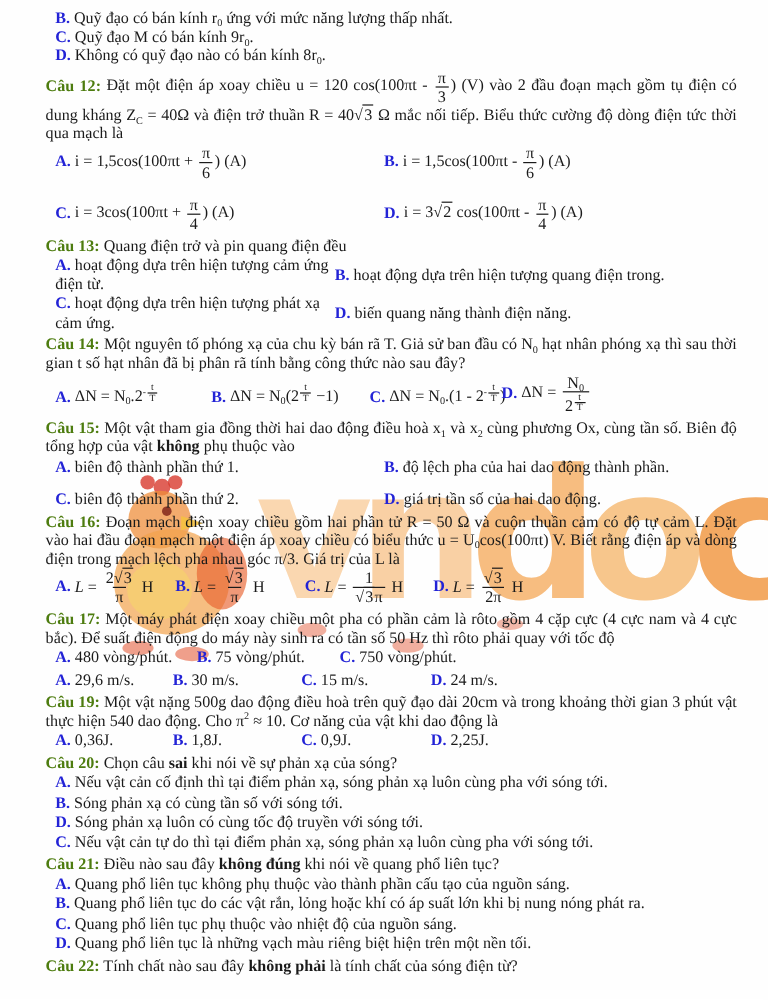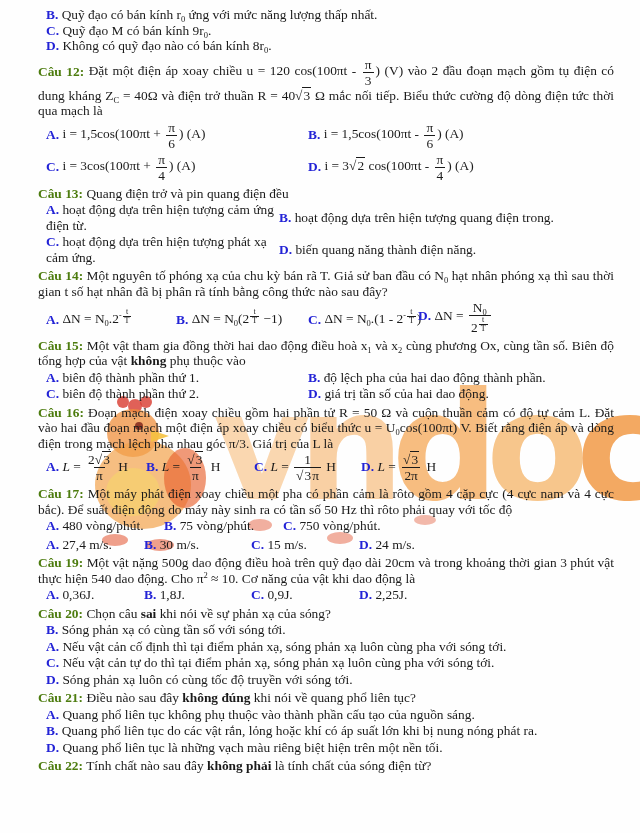--- a/index.html
+++ b/index.html
@@ -18,21 +18,21 @@
   .lead{padding-left:8px;line-height:15.5px;}
   .lopt{margin:0;}
   .q{margin-top:3px;}
   .stem{margin:0;text-align:justify;line-height:15.5px;}
   .ql{color:#4d7c0f;font-weight:bold;}
   .ol{color:#2323d6;font-weight:bold;}
   .opts{display:grid;padding-left:8px;line-height:15.5px;align-items:center;row-gap:1px;margin-top:1px;}
   .opt{white-space:nowrap;}
   .c1{grid-template-columns:1fr;}
   .c1 .opt{white-space:normal;}
-  .c2{grid-template-columns:262px 1fr;}
+  .c2{grid-template-columns:262px 1fr;gap:12px;}
   .c2b{grid-template-columns:233px 1fr;}
   .c2b .opt{white-space:normal;}
   .c4a{grid-template-columns:130px 132px 110px 1fr;}
   .c4b{grid-template-columns:100px 108px 107px 1fr;}
   .c4c{grid-template-columns:118px 119px 118px 1fr;}
   .c4d{grid-template-columns:98px 107px 108px 1fr;}
 
   
   sub{font-size:8.5px;vertical-align:-3px;line-height:0;}
   sup{font-size:8.5px;line-height:0;}
@@ -167,49 +167,50 @@
       <div class="q">
         <p class="stem"><b class="ql">Câu 17:</b> <span class="stx">Một máy phát điện xoay chiều một pha có phần cảm là rôto gồm 4 cặp cực (4 cực nam và 4 cực bắc). Để suất điện động do máy này sinh ra có tần số 50 Hz thì rôto phải quay với tốc độ</span></p>
         <div class="opts c4c">
           <span class="opt"><b class="ol">A.</b> <span class="ot">480 vòng/phút.</span></span>
           <span class="opt"><b class="ol">B.</b> <span class="ot">75 vòng/phút.</span></span>
           <span class="opt"><b class="ol">C.</b> <span class="ot">750 vòng/phút.</span></span>
         </div>
       </div>
       <div class="q">
         <div class="opts c4d">
-          <span class="opt"><b class="ol">A.</b> <span class="ot">27,4 m/s.</span></span>
+          <span class="opt"><b class="ol">A.</b> <span class="ot">29,6 m/s.</span></span>
           <span class="opt"><b class="ol">B.</b> <span class="ot">30 m/s.</span></span>
           <span class="opt"><b class="ol">C.</b> <span class="ot">15 m/s.</span></span>
           <span class="opt"><b class="ol">D.</b> <span class="ot">24 m/s.</span></span>
         </div>
       </div>
       <div class="q">
         <p class="stem"><b class="ql">Câu 19:</b> <span class="stx">Một vật nặng 500g dao động điều hoà trên quỹ đạo dài 20cm và trong khoảng thời gian 3 phút vật thực hiện 540 dao động. Cho π<sup>2</sup> ≈ 10. Cơ năng của vật khi dao động là</span></p>
         <div class="opts c4d">
           <span class="opt"><b class="ol">A.</b> <span class="ot">0,36J.</span></span>
           <span class="opt"><b class="ol">B.</b> <span class="ot">1,8J.</span></span>
           <span class="opt"><b class="ol">C.</b> <span class="ot">0,9J.</span></span>
           <span class="opt"><b class="ol">D.</b> <span class="ot">2,25J.</span></span>
         </div>
       </div>
       <div class="q">
         <p class="stem"><b class="ql">Câu 20:</b> <span class="stx">Chọn câu <b>sai</b> khi nói về sự phản xạ của sóng?</span></p>
         <div class="opts c1">
+          <span class="opt"><b class="ol">A.</b> <span class="ot">Nếu vật cản cố định thì tại điểm phản xạ, sóng phản xạ luôn cùng pha với sóng tới.</span></span>
           <span class="opt"><b class="ol">B.</b> <span class="ot">Sóng phản xạ có cùng tần số với sóng tới.</span></span>
-          <span class="opt"><b class="ol">A.</b> <span class="ot">Nếu vật cản cố định thì tại điểm phản xạ, sóng phản xạ luôn cùng pha với sóng tới.</span></span>
+          <span class="opt"><b class="ol">D.</b> <span class="ot">Sóng phản xạ luôn có cùng tốc độ truyền với sóng tới.</span></span>
           <span class="opt"><b class="ol">C.</b> <span class="ot">Nếu vật cản tự do thì tại điểm phản xạ, sóng phản xạ luôn cùng pha với sóng tới.</span></span>
-          <span class="opt"><b class="ol">D.</b> <span class="ot">Sóng phản xạ luôn có cùng tốc độ truyền với sóng tới.</span></span>
         </div>
       </div>
       <div class="q">
         <p class="stem"><b class="ql">Câu 21:</b> <span class="stx">Điều nào sau đây <b>không đúng</b> khi nói về quang phổ liên tục?</span></p>
         <div class="opts c1">
           <span class="opt"><b class="ol">A.</b> <span class="ot">Quang phổ liên tục không phụ thuộc vào thành phần cấu tạo của nguồn sáng.</span></span>
           <span class="opt"><b class="ol">B.</b> <span class="ot">Quang phổ liên tục do các vật rắn, lỏng hoặc khí có áp suất lớn khi bị nung nóng phát ra.</span></span>
+          <span class="opt"><b class="ol">C.</b> <span class="ot">Quang phổ liên tục phụ thuộc vào nhiệt độ của nguồn sáng.</span></span>
           <span class="opt"><b class="ol">D.</b> <span class="ot">Quang phổ liên tục là những vạch màu riêng biệt hiện trên một nền tối.</span></span>
         </div>
       </div>
       <div class="q">
         <p class="stem"><b class="ql">Câu 22:</b> <span class="stx">Tính chất nào sau đây <b>không phải</b> là tính chất của sóng điện từ?</span></p>
       </div>
     </div>
 </div>
 
 </body></html>

